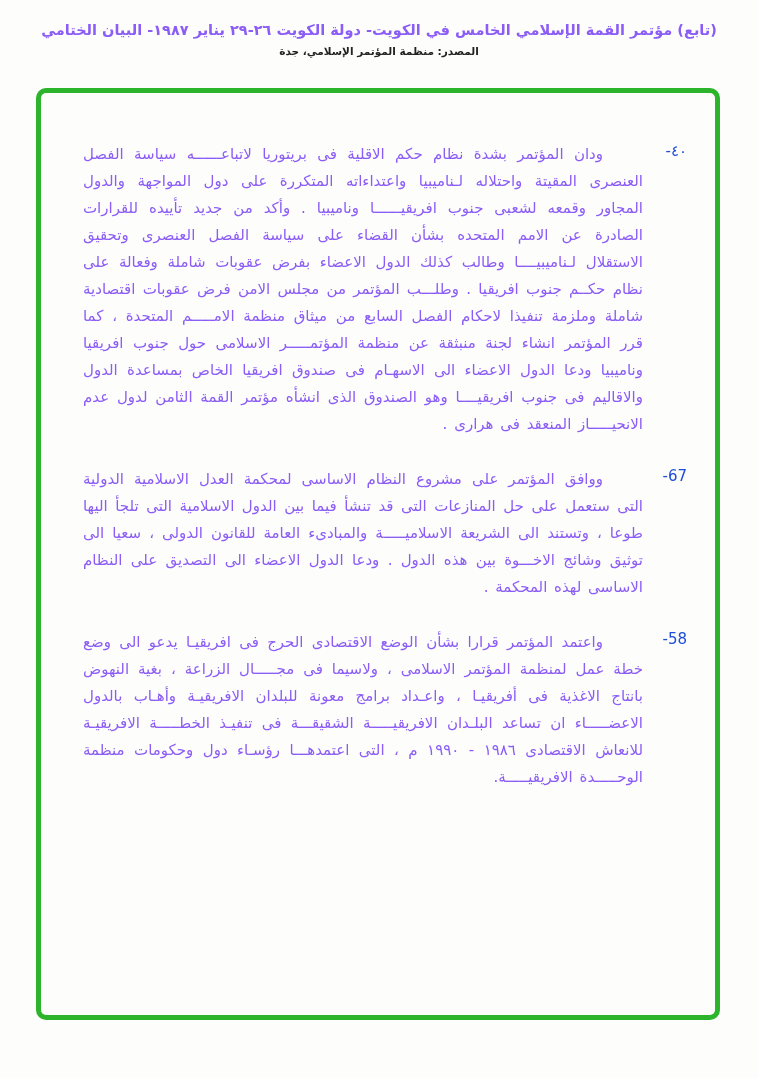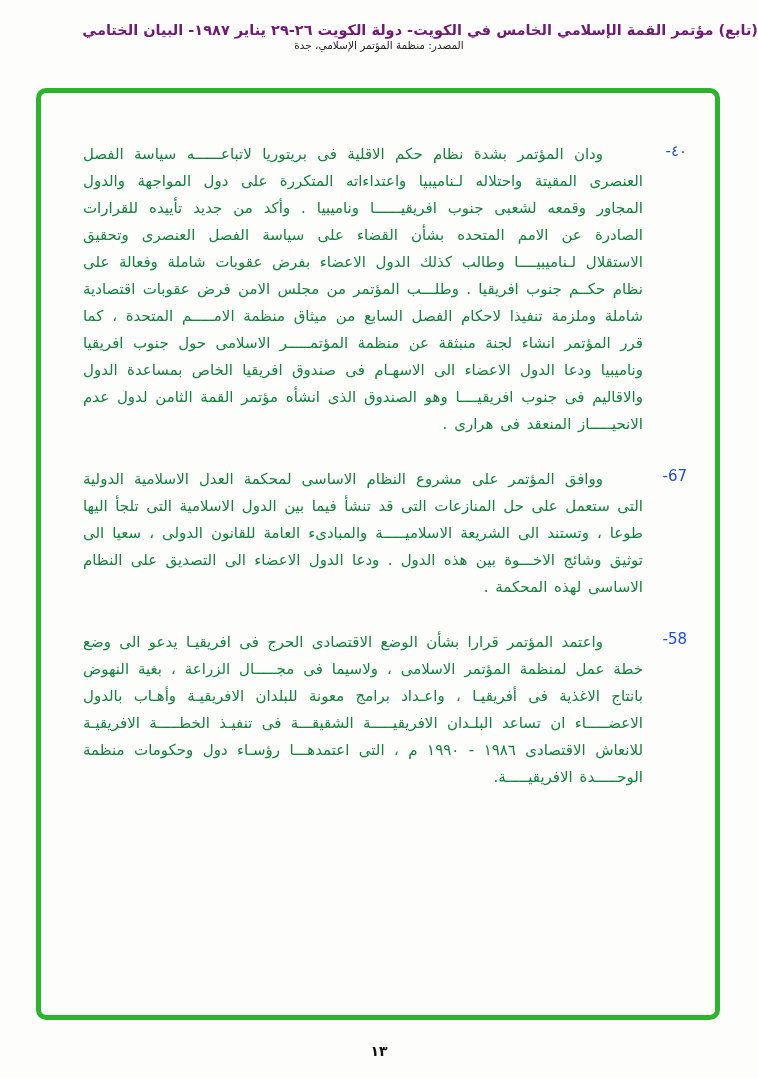--- a/index.html
+++ b/index.html
@@ -19,27 +19,26 @@
     top: 22px;
     left: 0;
     width: 100%;
     text-align: center;
     direction: rtl;
   }
   .header-title {
     font-size: 14.5px;
     font-weight: bold;
     letter-spacing: 0.2px;
-    color: #701a75;
-    text-align: right;
+    color: #8b5cf6;
   }
   .header-source {
-    margin-top: 1px;
+    margin-top: 7px;
     font-size: 10.5px;
-    font-weight: normal;
+    font-weight: bold;
     color: #222;
   }
   .green-box {
     position: absolute;
     left: 36px;
     top: 88px;
     width: 684px;
     height: 932px;
     border: 5px solid #2cb52c;
     border-radius: 10px;
@@ -65,21 +64,21 @@
     font-size: 15px;
     color: #1d4ed8;
     white-space: nowrap;
   }
   .para-text {
     font-size: 15px;
     line-height: 27px;
     text-align: justify;
     text-indent: 40px;
     word-spacing: 2px;
-    color: #15803d;
+    color: #8b5cf6;
   }
   .footer {
     position: absolute;
     bottom: 18px;
     left: 0;
     width: 100%;
     text-align: center;
   }
   .page-number {
     font-size: 14px;
@@ -111,17 +110,14 @@
       </div>
 
       <div class="para">
         <span class="para-num">-58</span>
         <div class="para-text">واعتمد المؤتمر قرارا بشأن الوضع الاقتصادى الحرج فى افريقيـا يدعو الى وضع خطة عمل لمنظمة المؤتمر الاسلامى ، ولاسيما فى مجـــــال الزراعة ، بغية النهوض بانتاج الاغذية فى أفريقيـا ، واعـداد برامج معونة للبلدان الافريقيـة وأهـاب بالدول الاعضـــــاء ان تساعد البلـدان الافريقيـــــة الشقيقـــة فى تنفيـذ الخطـــــة الافريقيـة للانعاش الاقتصادى ١٩٨٦ - ١٩٩٠ م ، التى اعتمدهـــا رؤسـاء دول وحكومات منظمة الوحـــــدة الافريقيـــــة.</div>
       </div>
 
     </div>
   </div>
 
-  <div class="footer">
-    <span class="page-number">١٣</span>
-  </div>
 
 </div>
 
 </body></html>

